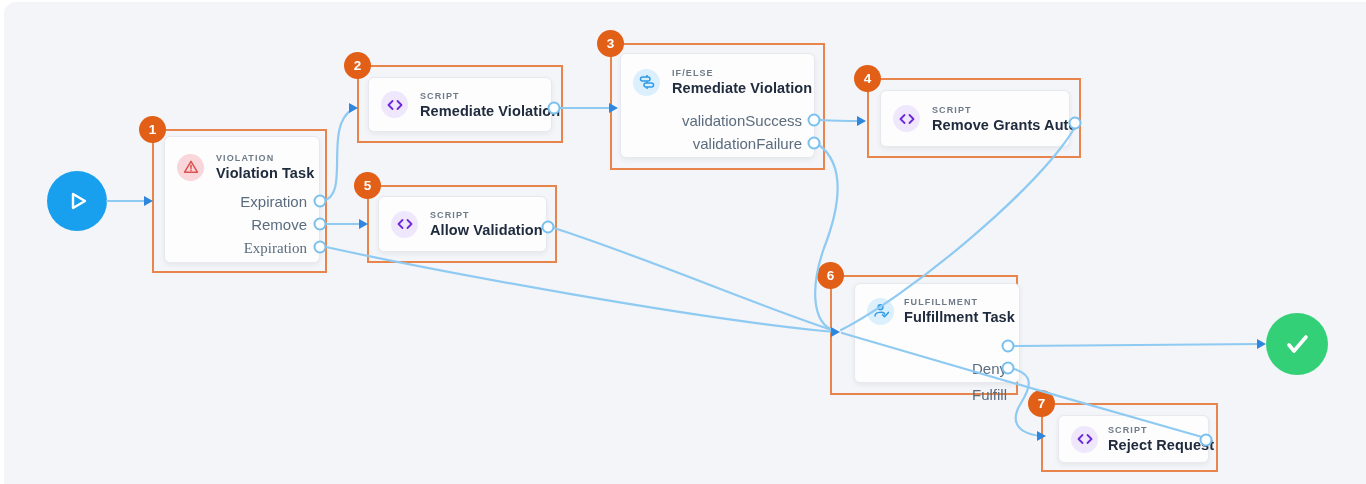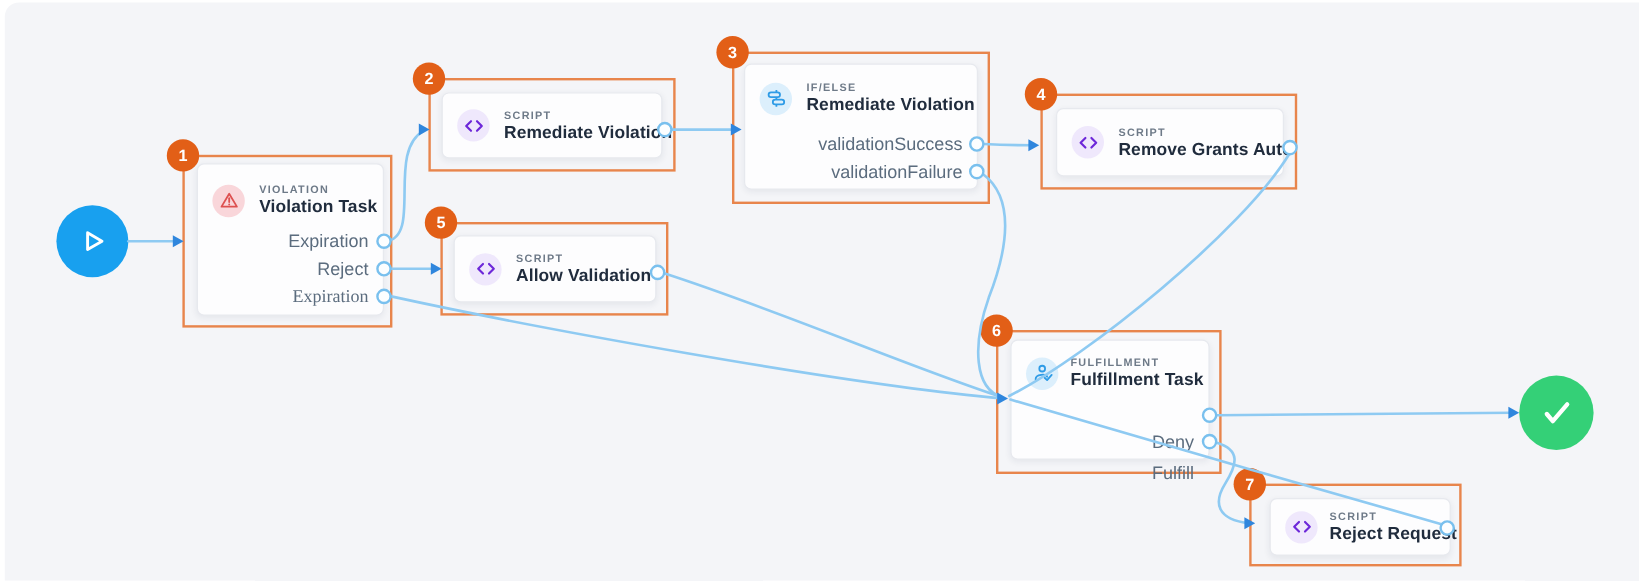--- a/index.html
+++ b/index.html
@@ -62,21 +62,21 @@
             <line x1="0" y1="-1.8" x2="0" y2="1.4" stroke="#dd5050" stroke-width="1.5" stroke-linecap="round"></line>
             <circle cx="0" cy="3.4" r="0.8" fill="#dd5050"></circle>
           </svg>
         </div>
         <div class="tcol">
           <div class="tlabel">VIOLATION</div>
           <div class="title">Violation Task</div>
         </div>
       </div>
       <div class="port-label" style="top:55px;">Expiration</div>
-      <div class="port-label" style="top:78px;">Reject</div>
+      <div class="port-label" style="top:78px;">Remove</div>
       <div class="port-label" style="top:101px;font-family:Liberation Serif, serif;">Expiration</div>
     </div>
   </div>
 
   <div class="node" style="left:357px;top:65px;width:206px;height:78px;">
     <div class="badge">2</div>
     <div class="card" style="left:9px;top:10px;width:184px;height:55px;">
       <div class="hdr vcenter">
         <div class="icon-circle ic-script">
           <svg width="18" height="18" viewBox="-9 -9 18 18">
@@ -141,21 +141,21 @@
         <div class="tcol">
           <div class="tlabel">SCRIPT</div>
           <div class="title">Allow Validation</div>
         </div>
       </div>
     </div>
   </div>
 
   <div class="node" style="left:830px;top:275px;width:188px;height:120px;">
     <div class="badge">6</div>
-    <div class="card" style="left:10px;top:6px;width:166px;height:100px;">
+    <div class="card" style="left:22px;top:6px;width:166px;height:100px;">
       <div class="hdr" style="margin-top:13px;gap:10px;">
         <div class="icon-circle ic-branch">
           <svg width="18" height="18" viewBox="-9 -9 18 18">
             <circle cx="-0.5" cy="-3.8" r="2.4" fill="none" stroke="#2e9be6" stroke-width="1.5"></circle>
             <path d="M-6,5 C-6,0.5 3,0.5 3.6,3" fill="none" stroke="#2e9be6" stroke-width="1.5" stroke-linecap="round"></path>
             <polyline points="1.5,3.8 3.6,5.8 7.4,1.4" fill="none" stroke="#2e9be6" stroke-width="1.5" stroke-linecap="round" stroke-linejoin="round"></polyline>
           </svg>
         </div>
         <div class="tcol">
           <div class="tlabel">FULFILLMENT</div>

